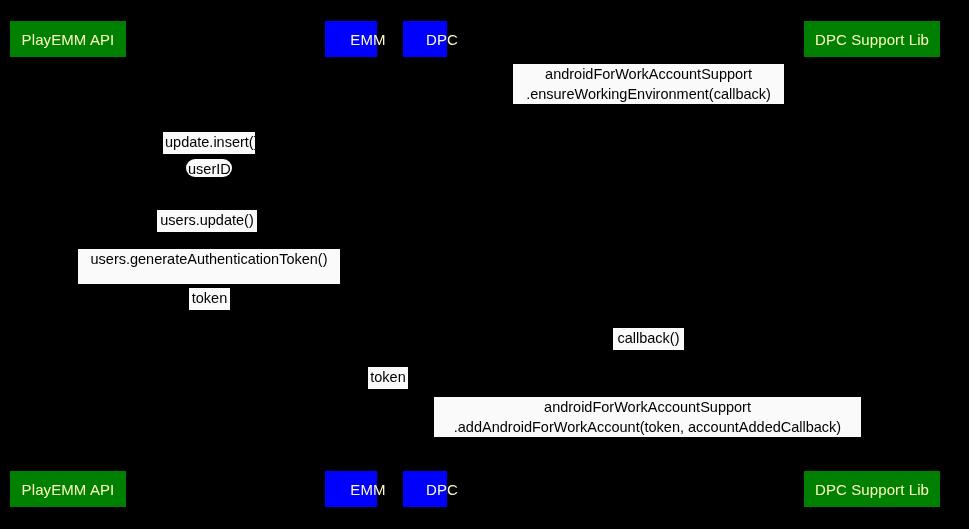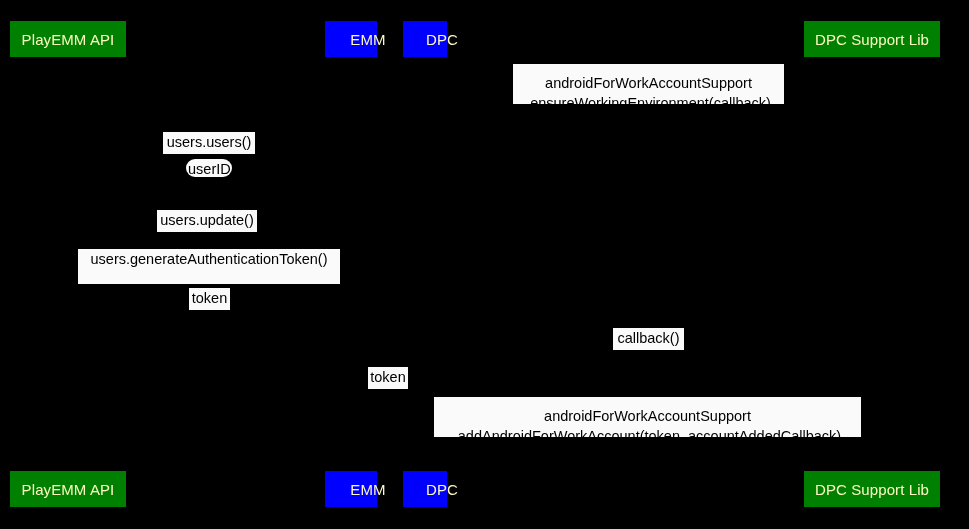--- a/index.html
+++ b/index.html
@@ -45,21 +45,21 @@
     color: #000000;
     font-size: 14.5px;
     line-height: 19px;
     text-align: center;
     white-space: pre;
     padding: 1px 2px;
     user-select: none;
   }
   .msg-label.two-line {
     line-height: 19.5px;
-    padding-top: 10px;
+    padding-top: 1px;
   }
   .lifeline {
     position: absolute;
     width: 1px;
     background: #000000;
   }
 </style>
 </head>
 <body>
 
@@ -72,21 +72,21 @@
     </div>
   <div id="participants-top-layer">
       <div class="participant green" style="left: 10px; top: 21px; width: 116px; height: 36px;">PlayEMM API</div>
       <div class="participant blue" style="left: 325px; top: 21px; width: 52px; height: 36px;">EMM</div>
       <div class="participant blue" style="left: 403px; top: 21px; width: 44px; height: 36px;">DPC</div>
       <div class="participant green" style="left: 804px; top: 21px; width: 136px; height: 36px;">DPC Support Lib</div>
     </div>
   <div id="messages-layer">
       <div class="msg-label two-line" style="left: 513px; top: 64px; width: 271px; height: 40px;">androidForWorkAccountSupport
 .ensureWorkingEnvironment(callback)</div>
-      <div class="msg-label" style="left: 163px; top: 132px; width: 92px; height: 22px;">users.users()</div>
+      <div class="msg-label" style="left: 163px; top: 132px; width: 92px; height: 22px;">update.insert()</div>
       <div class="msg-label" style="left: 186px; top: 159px; width: 46px; height: 18px; border-radius: 11px;">userID</div>
       <div class="msg-label" style="left: 157px; top: 210px; width: 100px; height: 22px;">users.update()</div>
       <div class="msg-label" style="left: 78px; top: 249px; width: 262px; height: 35px;">users.generateAuthenticationToken()</div>
       <div class="msg-label" style="left: 189px; top: 288px; width: 41px; height: 22px;">token</div>
       <div class="msg-label" style="left: 613px; top: 328px; width: 71px; height: 22px;">callback()</div>
       <div class="msg-label" style="left: 368px; top: 367px; width: 40px; height: 22px;">token</div>
       <div class="msg-label two-line" style="left: 434px; top: 397px; width: 427px; height: 40px;">androidForWorkAccountSupport
 .addAndroidForWorkAccount(token, accountAddedCallback)</div>
     </div>
   <div id="participants-bottom-layer">

